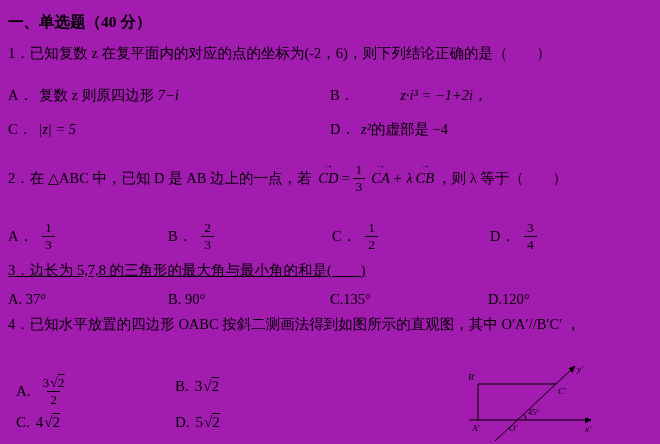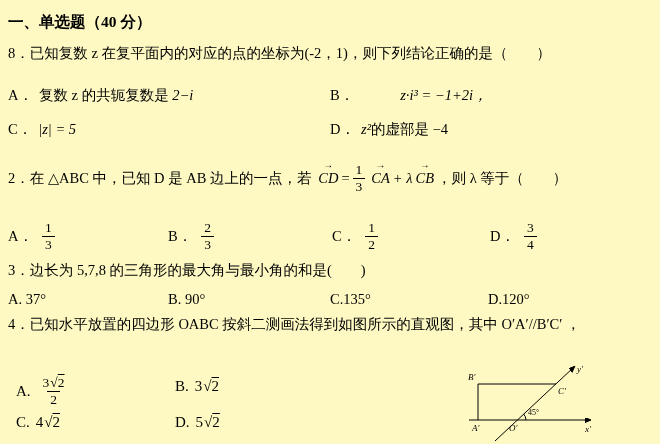--- a/index.html
+++ b/index.html
@@ -1,17 +1,17 @@
 <!DOCTYPE html>
 <html><head>
 <meta charset="utf-8">
 <style>
   html,body { margin:0; padding:0; background:#fff; }
   .page {
-    position:relative; width:660px; height:444px; background:#fef9c3;
+    position:relative; width:660px; height:444px; background:#a21caf;
     color:#000; font-family:"Liberation Serif","DejaVu Serif",serif;
     font-size:14.5px; overflow:hidden;
   }
   .abs { position:absolute; white-space:nowrap; }
   .title { font-weight:bold; font-size:15.5px; }
   .math { font-style:italic; }
   .opt { display:flex; align-items:center; }
   .opt .lbl { margin-right:6px; }
   .gap { margin-left:40px; }
   
@@ -32,26 +32,26 @@
   svg text.small { font-size:8px; font-style:normal; }
   svg line, svg path { stroke:#000; stroke-width:1; }
 </style>
 </head>
 <body>
 
 <div class="page">
 
   <div class="abs title" style="left:8px; top:12px;">一、单选题（40 分）</div>
 
-  <div class="abs" style="left:8px; top:44px;">8．已知复数 z 在复平面内的对应的点的坐标为(-2，1)，则下列结论正确的是（　　）</div>
+  <div class="abs" style="left:8px; top:44px;">1．已知复数 z 在复平面内的对应的点的坐标为(-2，6)，则下列结论正确的是（　　）</div>
 
   <div class="abs opt" style="left:8px; top:86px;">
     <span class="lbl">A．</span>
-    <span>复数 z 的共轭复数是</span>&nbsp;
-    <span class="math">2−i</span>
+    <span>复数 z 则原四边形</span>&nbsp;
+    <span class="math">7−i</span>
   </div>
   <div class="abs opt" style="left:330px; top:86px;">
     <span class="lbl">B．</span>
     <span class="math gap">z·i³ = −1+2i，</span>
   </div>
   <div class="abs opt" style="left:8px; top:120px;">
     <span class="lbl">C．</span>
     <span class="math" style="margin-left:0;">|z| = 5</span>
   </div>
   <div class="abs opt" style="left:330px; top:120px;">
@@ -96,21 +96,21 @@
     </span>
   </div>
   <div class="abs opt" style="left:490px; top:216px; height:40px;">
     <span class="lbl">D．</span>
     <span class="frac">
       <span class="num">3</span>
       <span class="den">4</span>
     </span>
   </div>
 
-  <div class="abs" style="left:8px; top:261px;">3．边长为 5,7,8 的三角形的最大角与最小角的和是(　　)</div>
+  <div class="abs" style="left:8px; top:261px;text-decoration:underline;">3．边长为 5,7,8 的三角形的最大角与最小角的和是(　　)</div>
 
   <div class="abs opt" style="left:8px; top:291px;">
     <span>A.</span>&nbsp;<span>37°</span>
   </div>
   <div class="abs opt" style="left:168px; top:291px;">
     <span>B.</span>&nbsp;<span>90°</span>
   </div>
   <div class="abs opt" style="left:330px; top:291px;">
     <span>C.</span>
       <span>135°</span>

